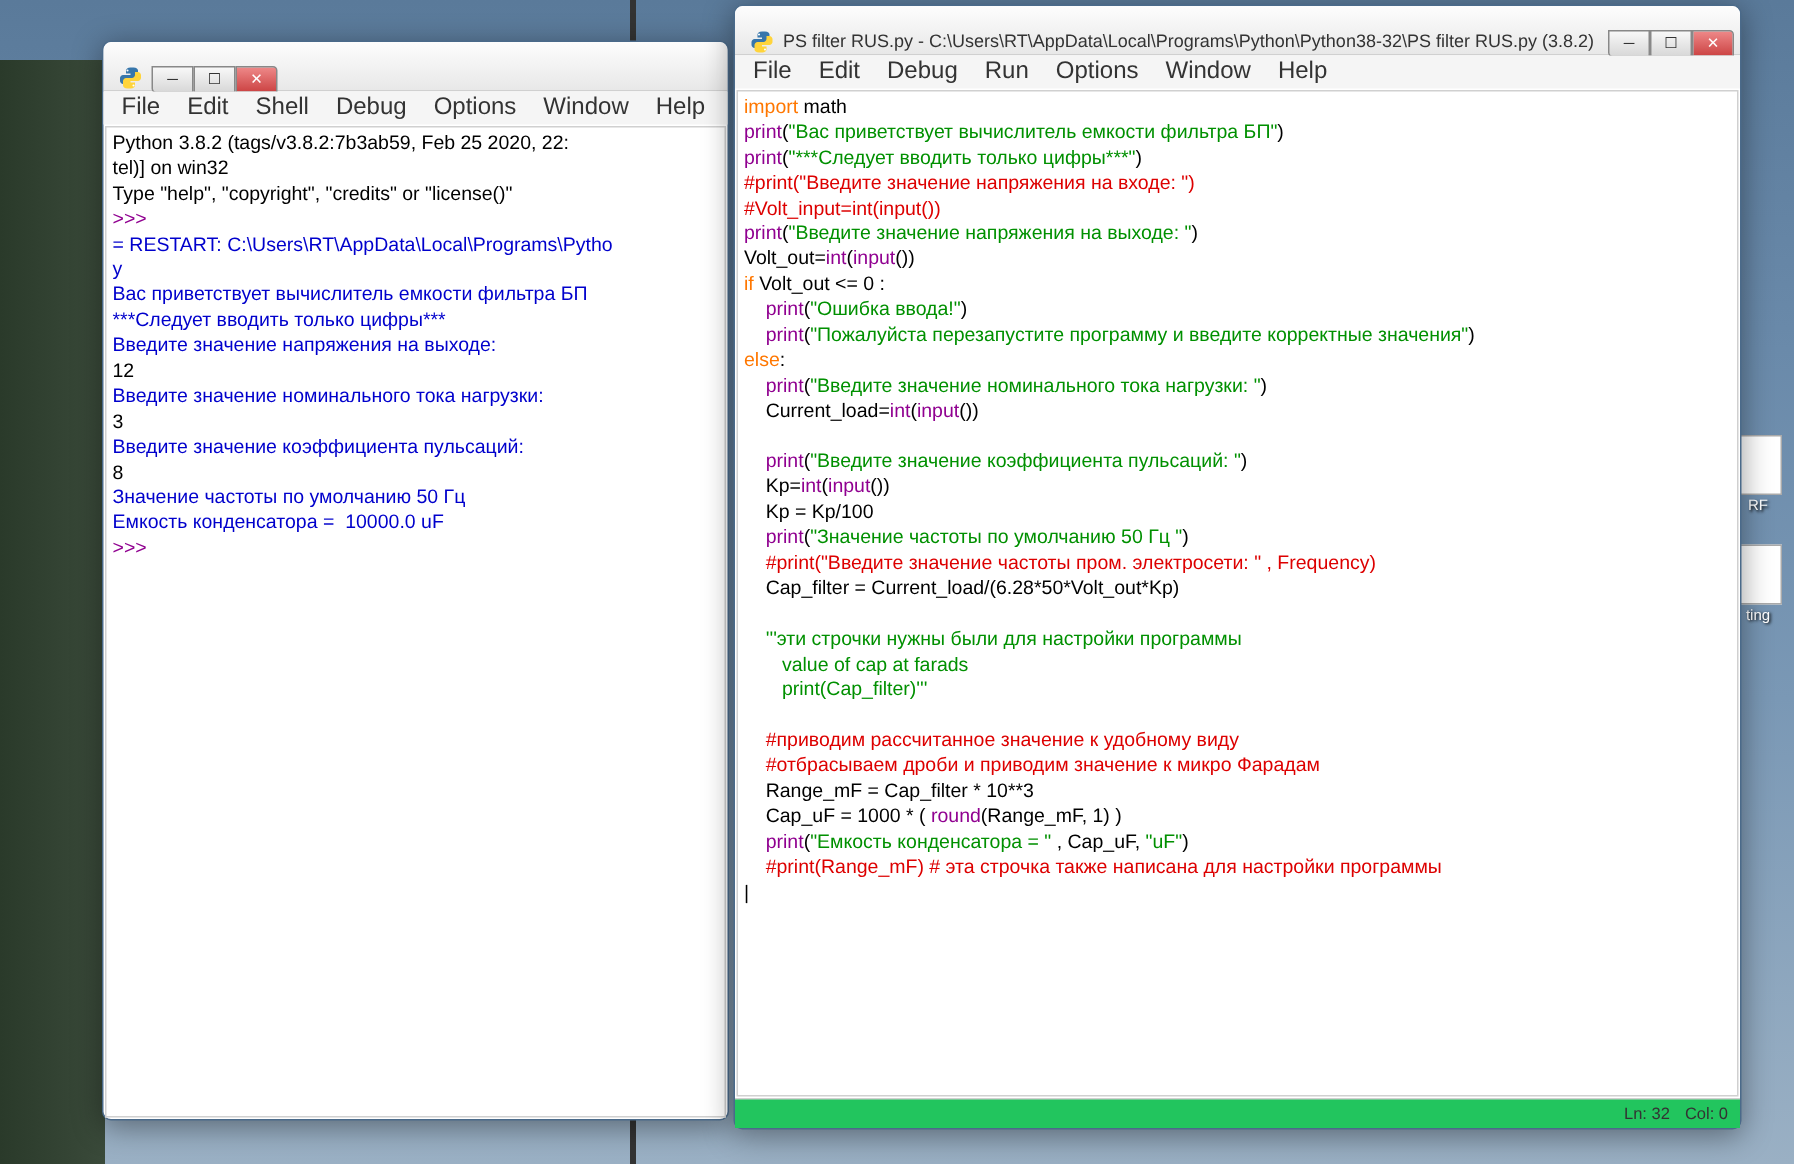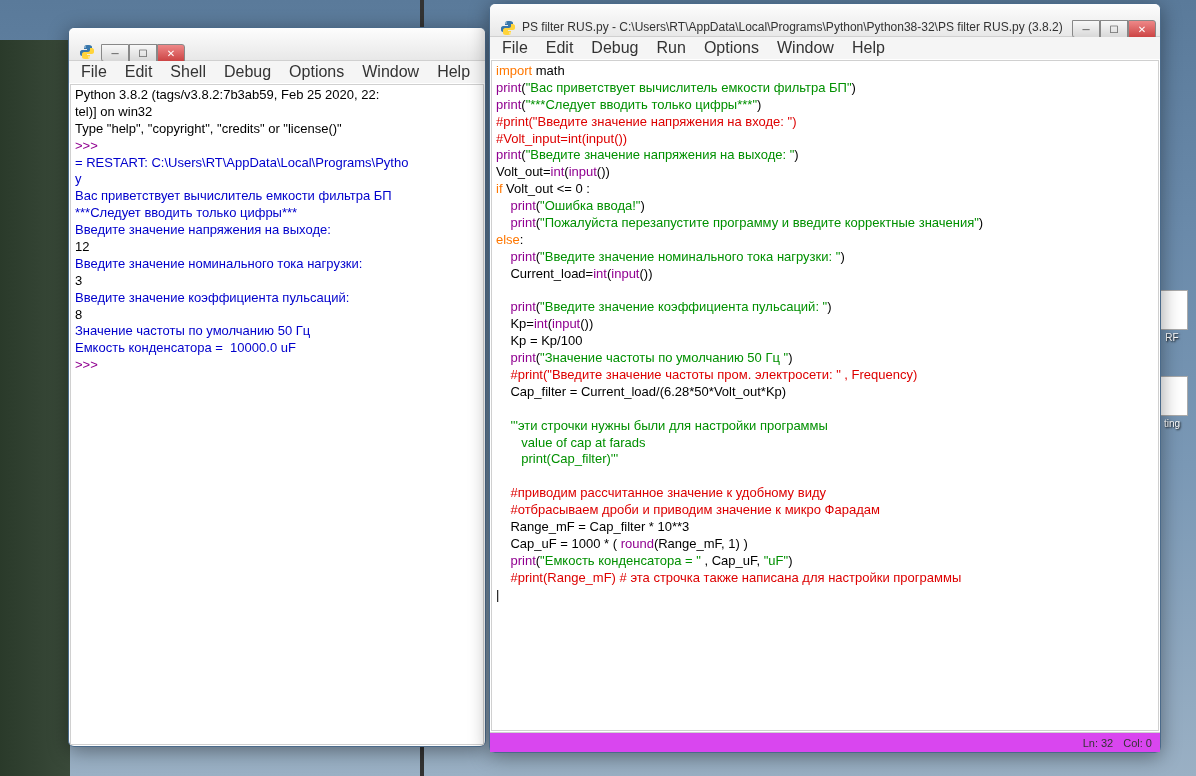--- a/index.html
+++ b/index.html
@@ -101,21 +101,21 @@
   white-space: pre;
   overflow: hidden;
   background: #fff;
   color: #000;
   border: 1px solid #d0d0d0;
   margin: 1px;
   line-height: 1.3;
 }
 .statusbar {
   height: 20px;
-  background: #d946ef;
+  background: #22c55e;
   border-top: 1px solid #d0d0d0;
   display: flex;
   align-items: center;
   justify-content: flex-end;
   padding: 0 8px;
   font-size: 11px;
   color: #333;
 }
 .t-black { color: #000; }
 .t-purple { color: #900090; }
@@ -145,21 +145,21 @@
 <body>
 
 <div class="bg-truck"></div>
 <div class="bg-pole"></div>
 
 <div id="di-container">
     <div class="desktop-icon" style="top: 270px; margin-top: 20px;">
       <div class="icon-box"></div>
       <div>RF</div>
     </div>
-    <div class="desktop-icon" style="top: 376px; text-align: center;">
+    <div class="desktop-icon" style="top: 363px; text-align: center;">
       <div class="icon-box"></div>
       <div>ting</div>
     </div>
   </div>
 
 <div class="window" style="left:68px; top:27px; width:418px; height:720px;">
   <div class="titlebar">
     <span class="titlebar-icon">
       <svg viewBox="0 0 16 16">
           <path fill="#3776ab" d="M8 1c-2 0-3 1-3 2v2h3v1H3c-1 0-2 1-2 2v2c0 1 1 2 2 2h2v-2c0-1 1-2 2-2h4c1 0 2-1 2-2V3c0-1-1-2-3-2H8z"></path>

